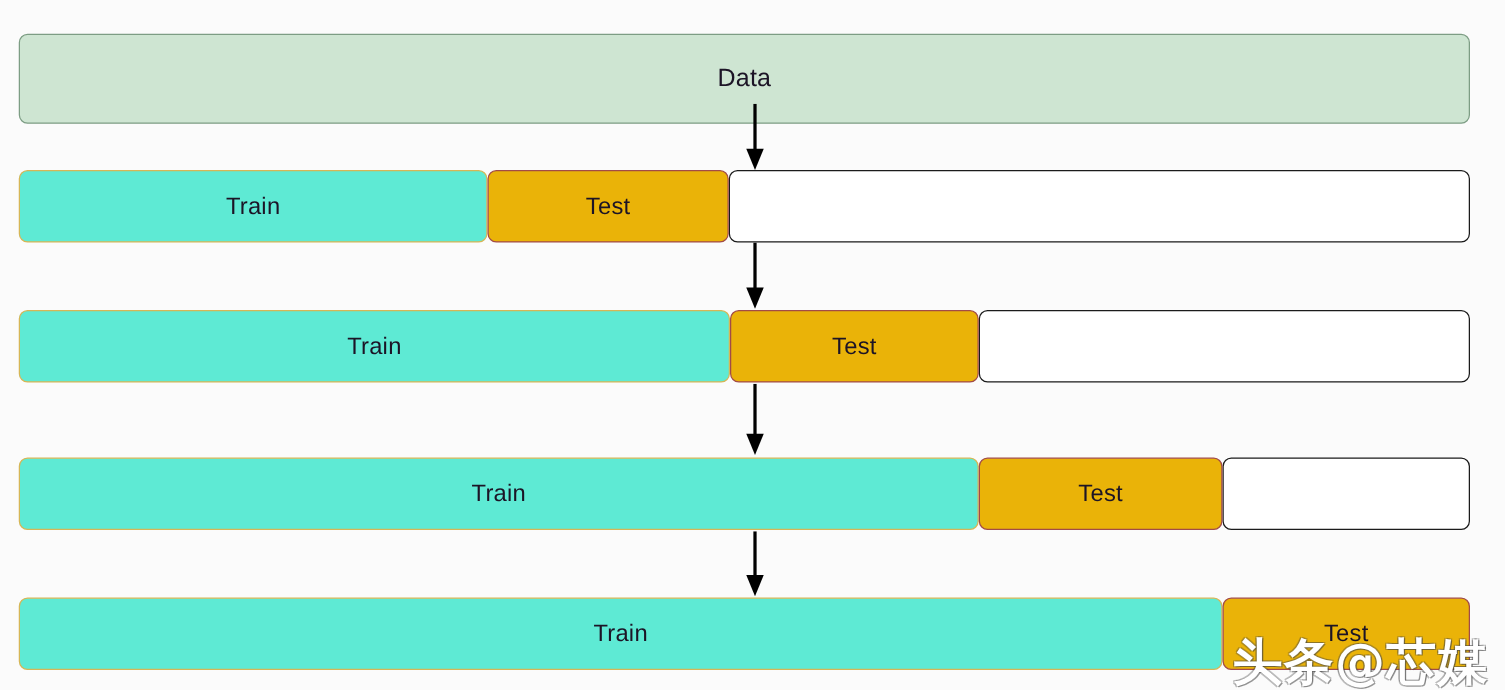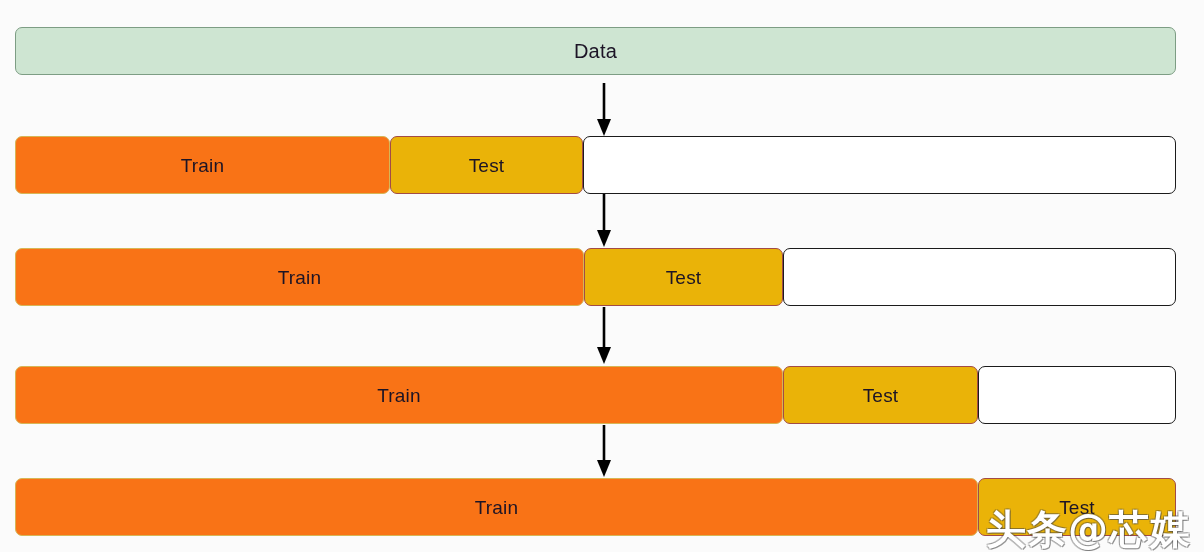--- a/index.html
+++ b/index.html
@@ -36,21 +36,21 @@
     white-space: nowrap;
   }
   .data-bar {
     background: #cee5d2;
     border-color: #7d9d84;
   }
   .data-bar .bar-label {
     font-size: 20px;
   }
   .train-bar {
-    background: #f97316;
+    background: #5eead4;
     border-color: #d6b656;
     z-index: 2;
   }
   .test-bar {
     background: #eab308;
     border-color: #a24b47;
     z-index: 3;
   }
   .rest-bar {
     background: #ffffff;
@@ -75,21 +75,21 @@
       1px -1px 0 rgba(70,70,70,.35),
       -1px -1px 0 rgba(70,70,70,.35);
     font-family: "DejaVu Sans", sans-serif;
   }
 </style>
 </head>
 <body>
 
 <div id="canvas">
 
-  <div class="bar data-bar" style="left:15px; top:27px; width:1161px; height:48px;">
+  <div class="bar data-bar" style="left:15px; top:27px; width:1161px; height:72px;">
     <span class="bar-label">Data</span>
   </div>
 
   <div class="bar rest-bar" style="left:583px; top:136px; width:593px; height:58px;"></div>
   <div class="bar train-bar" style="left:15px; top:136px; width:375px; height:58px;">
     <span class="bar-label">Train</span>
   </div>
   <div class="bar test-bar" style="left:390px; top:136px; width:193px; height:58px;">
     <span class="bar-label">Test</span>
   </div>

